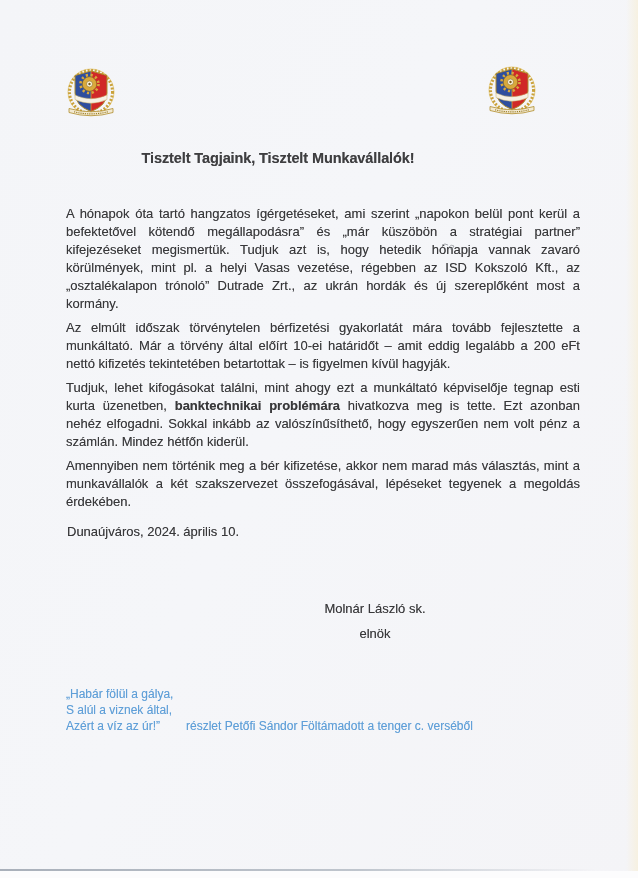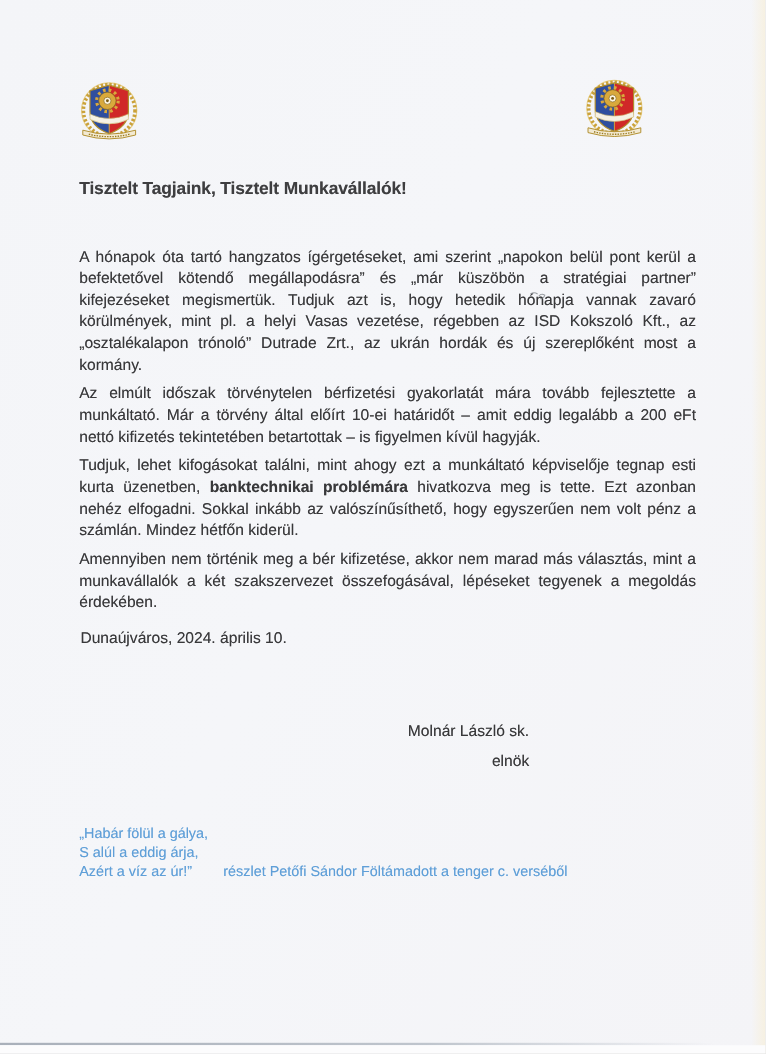--- a/index.html
+++ b/index.html
@@ -25,38 +25,38 @@
   .edge-bottom-white{
     position:absolute;top:871px;left:0;width:100%;height:7px;background:#fcfcfd;
   }
   
   .badge{position:absolute;width:50px;height:54px;}
   .badge.left{left:66px;top:66px;}
   .badge.right{left:487px;top:64px;}
   
   .doc-title{
     position:absolute;left:66px;top:150px;width:424px;
-    font-size:14.5px;font-weight:700;color:#3e3e40;
+    text-align:center;font-size:14.5px;font-weight:700;color:#3e3e40;
     letter-spacing:-0.1px;
     text-shadow:0 0 .4px rgba(62,62,64,.55);
   }
   
   .doc-body{
     position:absolute;left:66px;top:205px;width:514px;
     font-size:13px;line-height:18px;color:#38383a;
     text-shadow:0 0 .35px rgba(56,56,58,.5);
   }
   .doc-p{margin:0 0 6px 0;text-align:justify;}
   .doc-p .em{font-weight:700;}
   .dateline{
     position:absolute;left:67px;top:524px;
     font-size:13px;color:#38383a;text-shadow:0 0 .35px rgba(56,56,58,.5);
   }
   .signature{
-    position:absolute;left:281px;top:601px;width:160px;text-align:right;
+    position:absolute;left:295px;top:601px;width:160px;text-align:center;
     font-size:13px;color:#38383a;text-shadow:0 0 .35px rgba(56,56,58,.5);
   }
   .signature .role{margin-top:10px;}
   
   .footer-quote{
     position:absolute;left:66px;top:686px;
     font-size:12px;line-height:16px;color:#5f9fd8;
     text-shadow:0 0 .3px rgba(95,159,216,.5);
   }
   .footer-quote .row3{display:flex;align-items:flex-end;}
@@ -116,21 +116,21 @@
 
   <div class="dateline">Dunaújváros, 2024. április 10.</div>
 
   <div class="signature">
     <div class="name">Molnár László sk.</div>
     <div class="role">elnök</div>
   </div>
 
   <div class="footer-quote">
     <div>„Habár fölül a gálya,</div>
-    <div>S alúl a eddig árja,</div>
+    <div>S alúl a viznek által,</div>
     <div class="row3">
       <span>Azért a víz az úr!”</span>
       <span class="attr">részlet Petőfi Sándor Föltámadott a tenger c. verséből</span>
     </div>
   </div>
 
   <div class="edge-right"></div>
   <div class="edge-bottom-line"></div>
   <div class="edge-bottom-white"></div>
 

